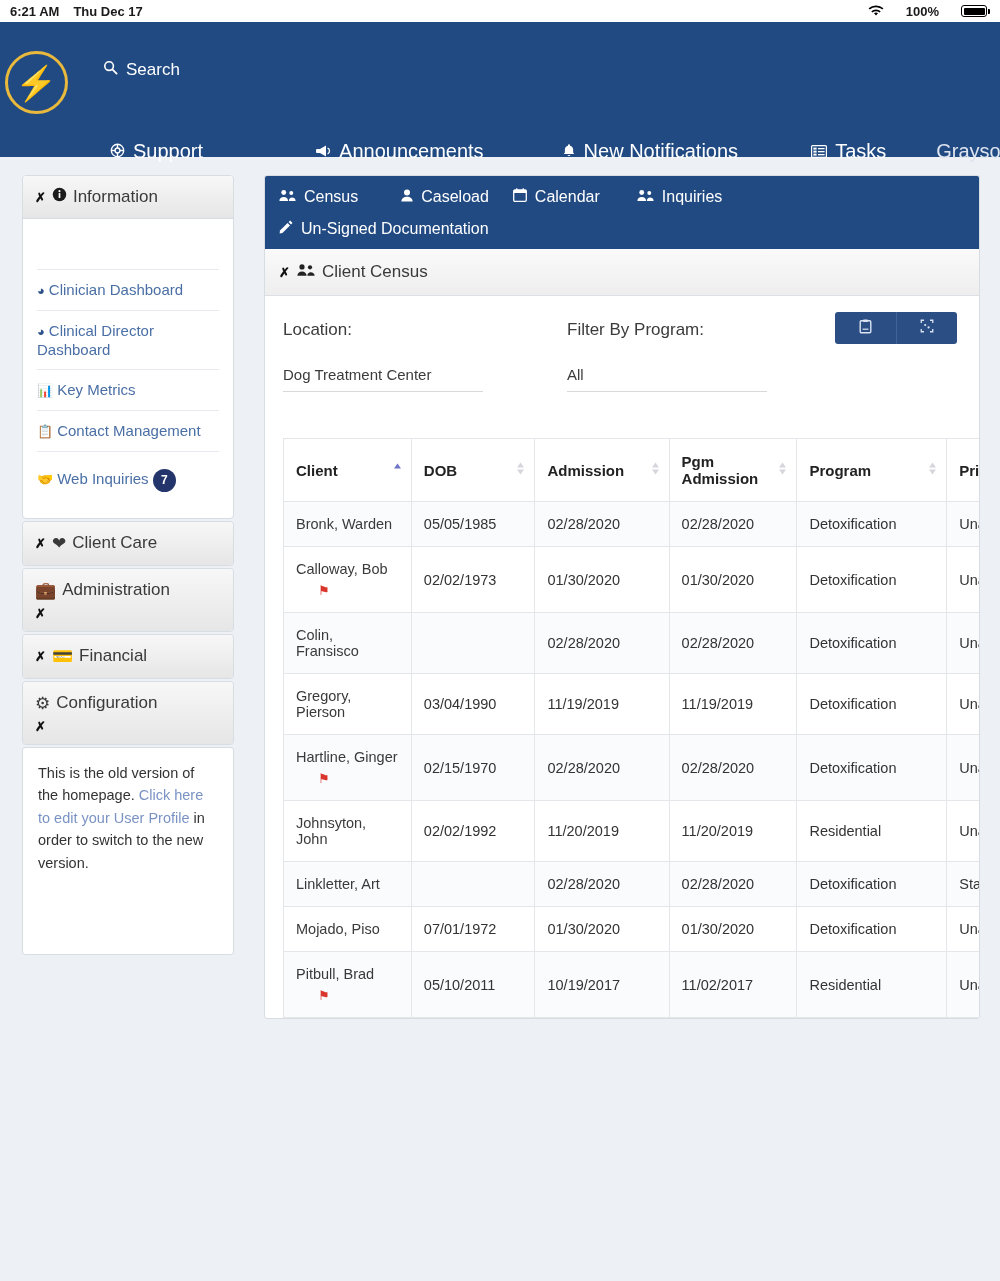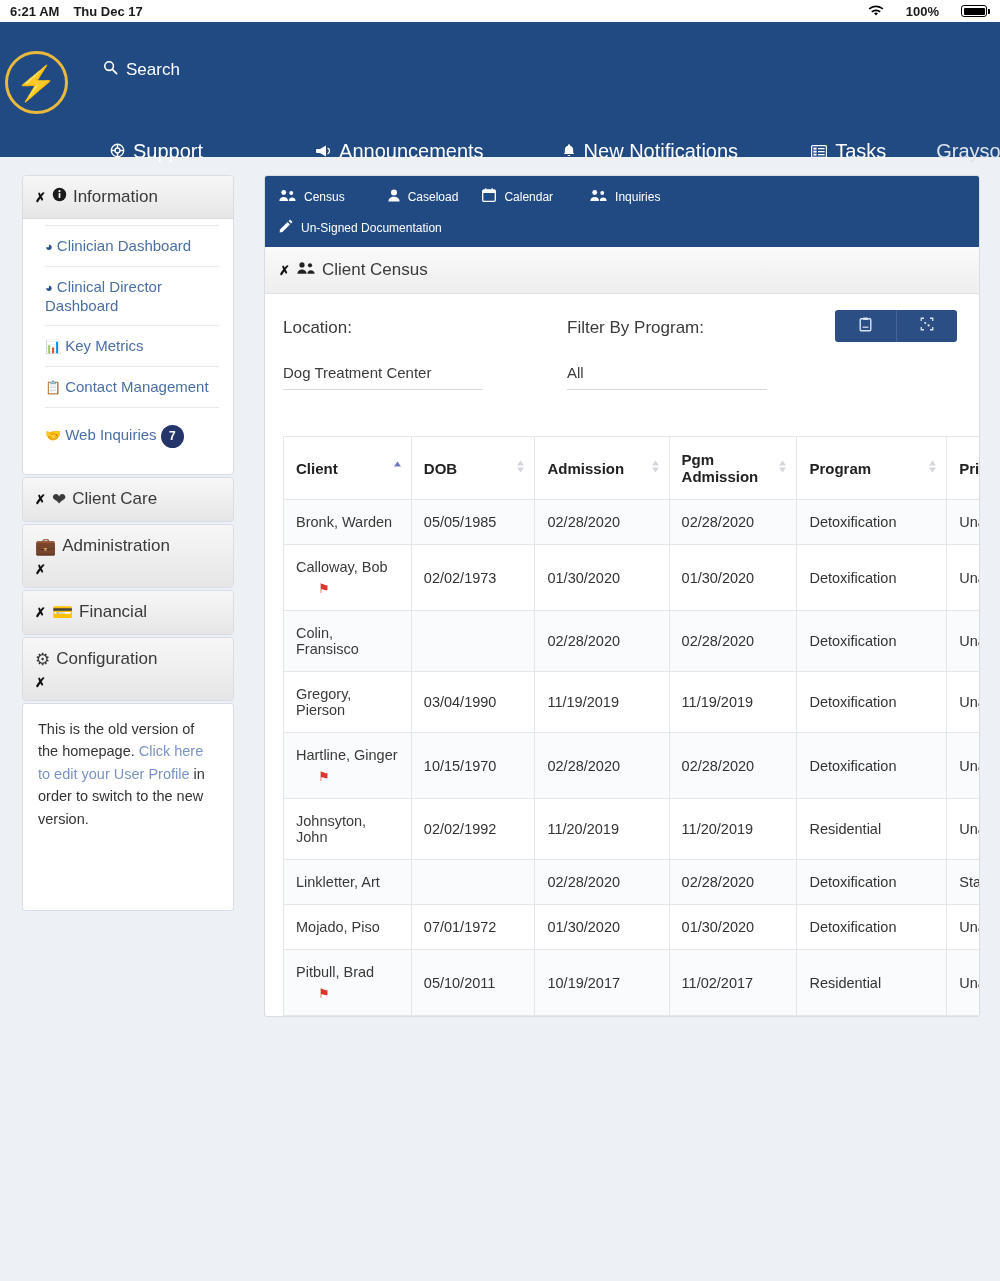--- a/index.html
+++ b/index.html
@@ -70,21 +70,21 @@
   }
   .panel-head {
     background: linear-gradient(#f7f7f7, #e6e6e6);
     border-bottom: 1px solid #d8dce3;
     padding: 11px 12px; display: flex; align-items: center; gap: 6px;
     font-size: 17px; color: #3a3a3a;
     flex-wrap: wrap;
   }
   .panel-head.collapsed { border-bottom: none; }
   .chev { font-size: 13px; color: #111; font-weight: bold; line-height: 1; }
-  .panel-body { padding: 6px 14px 16px 22px; }
+  .panel-body { padding: 6px 14px 16px 14px; margin-top: 44px; }
   .side-link {
     display: block; padding: 11px 0 10px 0;
     border-bottom: 1px solid #e6e9ee;
     color: #4a6fa5; font-size: 15px; line-height: 1.25;
   }
   .side-link:first-child { border-top: 1px solid #e6e9ee; }
   .side-link:last-child { border-bottom: none; }
   .si { color: #2d4f8a; font-size: 13px; margin-right: 4px; }
   .badge {
     display: inline-flex; align-items: center; justify-content: center;
@@ -98,21 +98,21 @@
     margin-top: 2px; min-height: 208px;
   }
   .note-box a { color: #7a93c4; text-decoration: none; }
 
   
   .main { flex: 1; min-width: 0; }
   .card {
     background: #fff; border: 1px solid #d8dce3; border-radius: 3px; overflow: hidden;
   }
   .tabbar { background: #214a82; padding: 12px 14px 11px 14px; }
-  .tabrow { display: flex; align-items: center; color: #fff; font-size: 12px; }
+  .tabrow { display: flex; align-items: center; color: #fff; font-size: 16px; }
   .tabrow + .tabrow { margin-top: 14px; }
   .tab { display: flex; align-items: center; gap: 8px; white-space: nowrap; }
   .tab.census { margin-right: 43px; }
   .tab.caseload { margin-right: 24px; }
   .tab.calendar { margin-right: 37px; }
   .section-head {
     background: linear-gradient(#fafafa, #eeeeee);
     border-bottom: 1px solid #dcdfe4;
     padding: 13px 14px; display: flex; align-items: center; gap: 7px;
     font-size: 17px; color: #3a3a3a;
@@ -524,21 +524,21 @@
             <tr>
               <td class="client"><span>Gregory, Pierson</span></td>
               <td>03/04/1990</td>
               <td>11/19/2019</td>
               <td>11/19/2019</td>
               <td>Detoxification</td>
               <td class="nowrap-clip">Unas</td>
             </tr>
             <tr>
               <td class="client"><span>Hartline, Ginger</span><span class="flag">⚑</span></td>
-              <td>10/15/1970</td>
+              <td>02/15/1970</td>
               <td>02/28/2020</td>
               <td>02/28/2020</td>
               <td>Detoxification</td>
               <td class="nowrap-clip">Unas</td>
             </tr>
             <tr>
               <td class="client"><span>Johnsyton, John</span></td>
               <td>02/02/1992</td>
               <td>11/20/2019</td>
               <td>11/20/2019</td>

